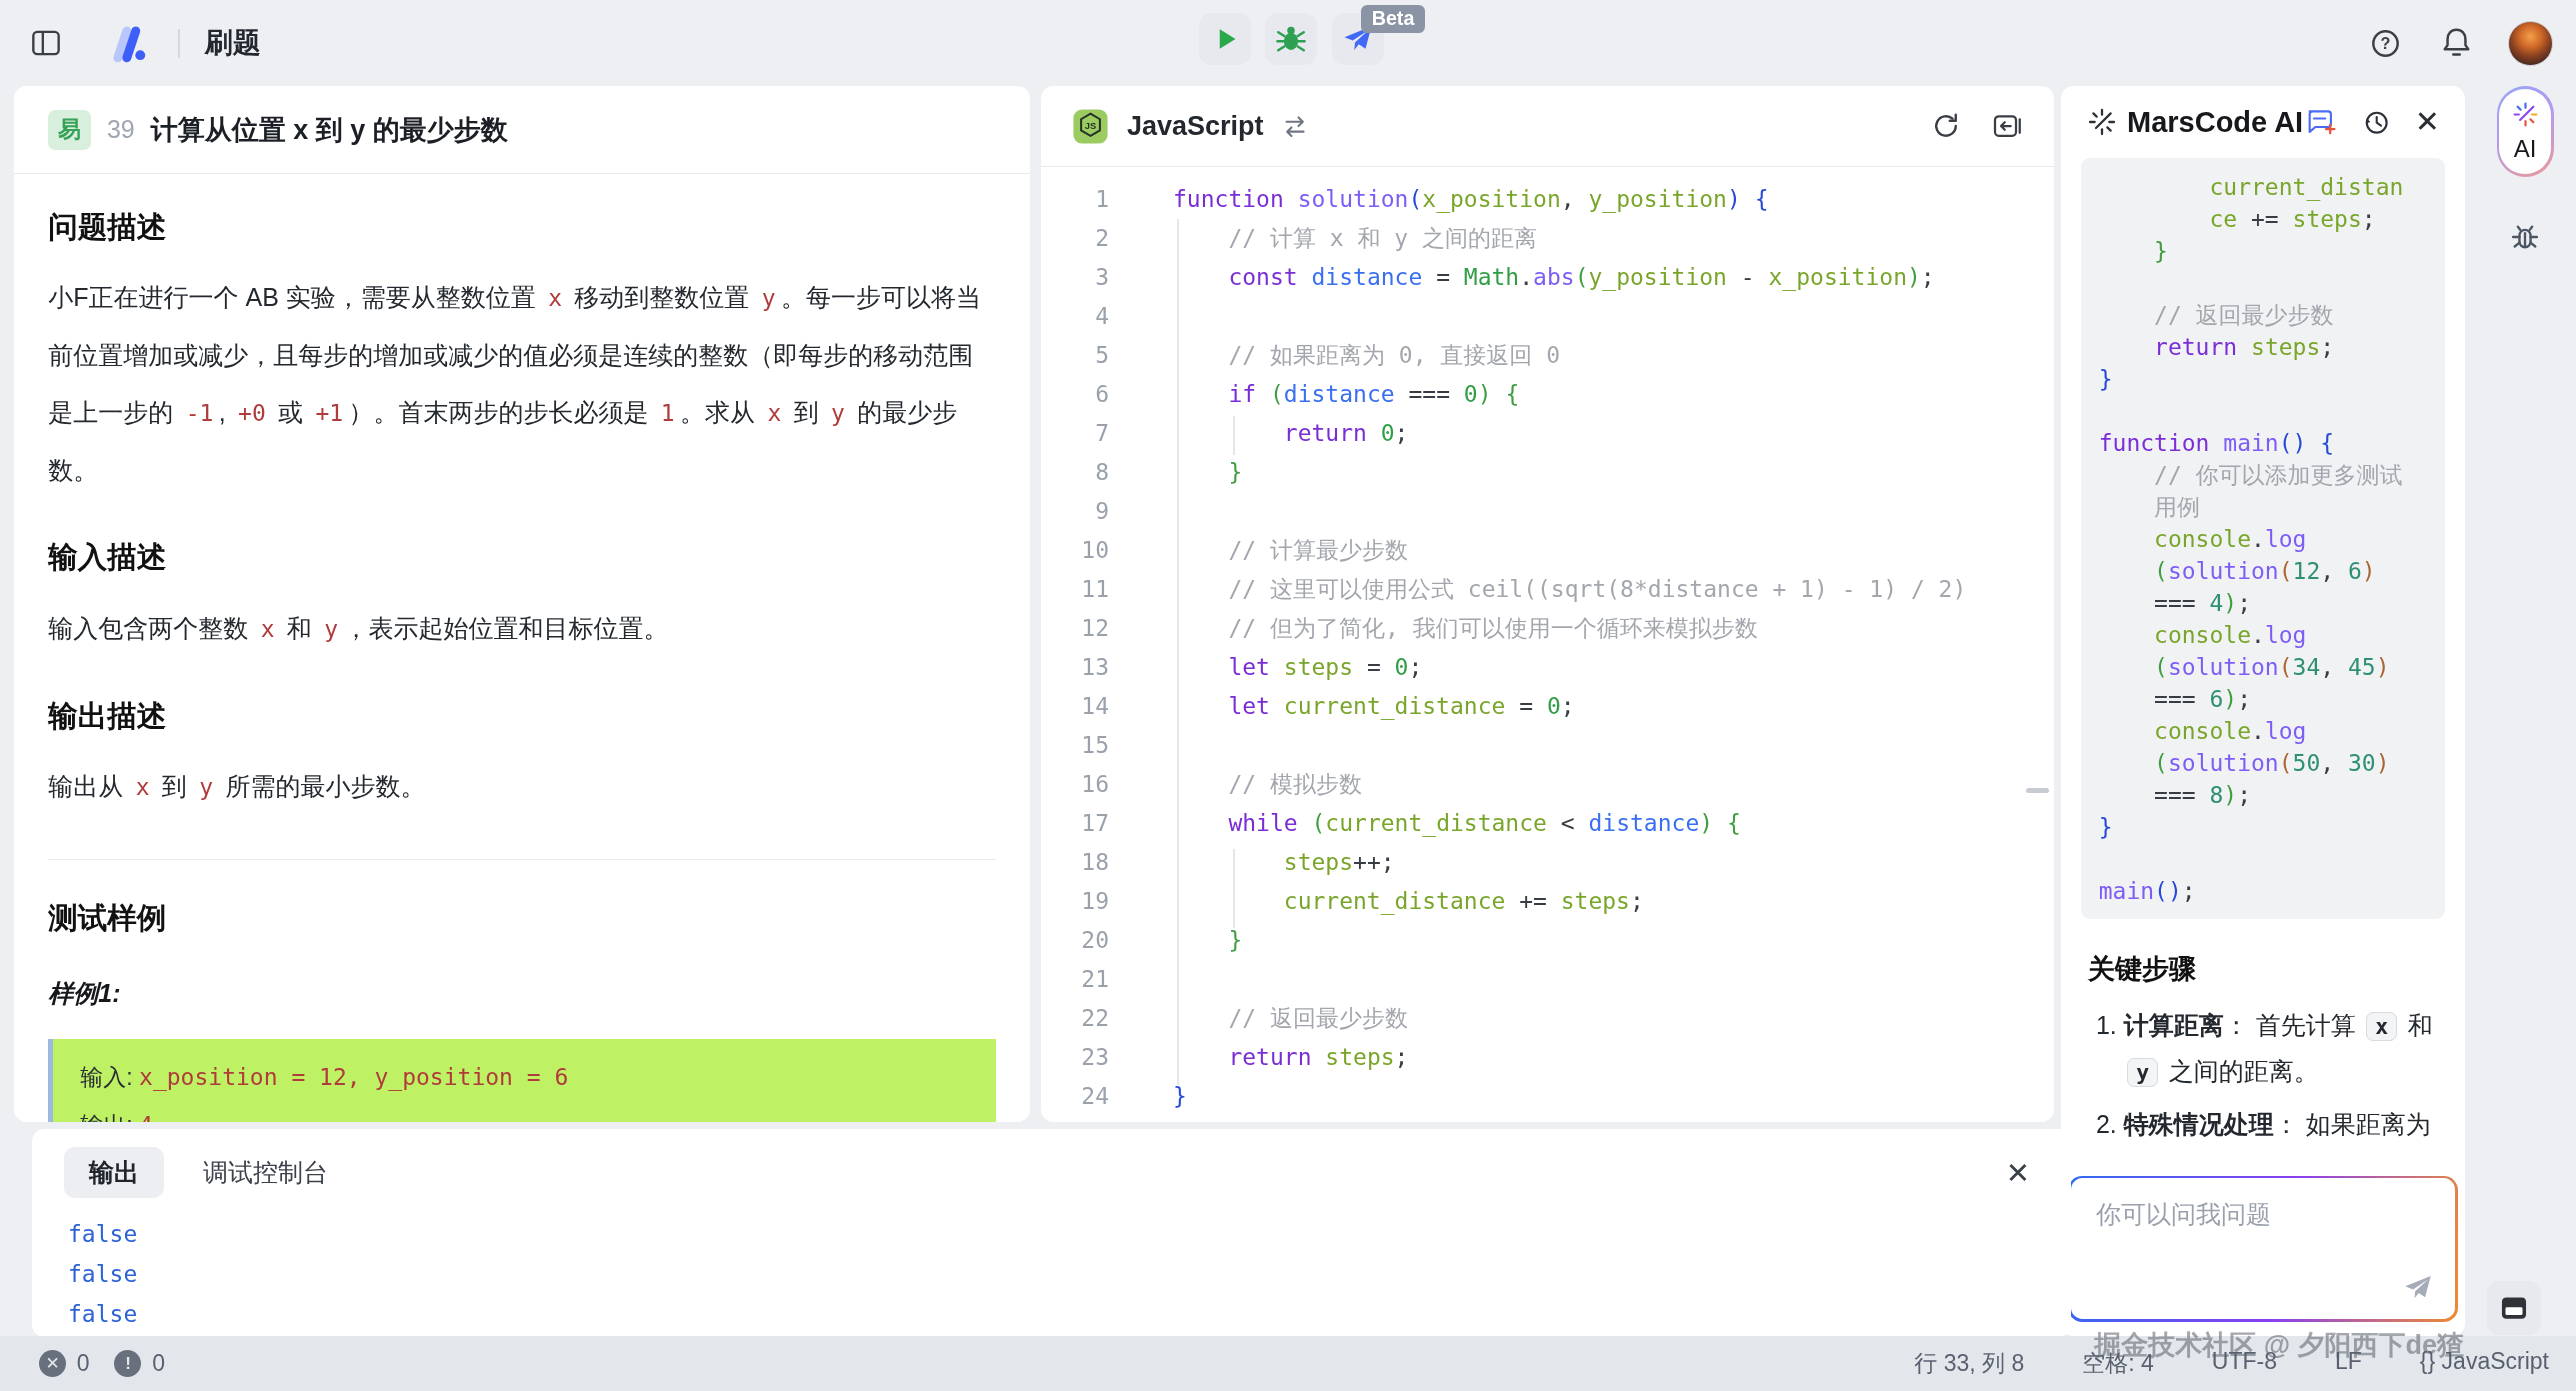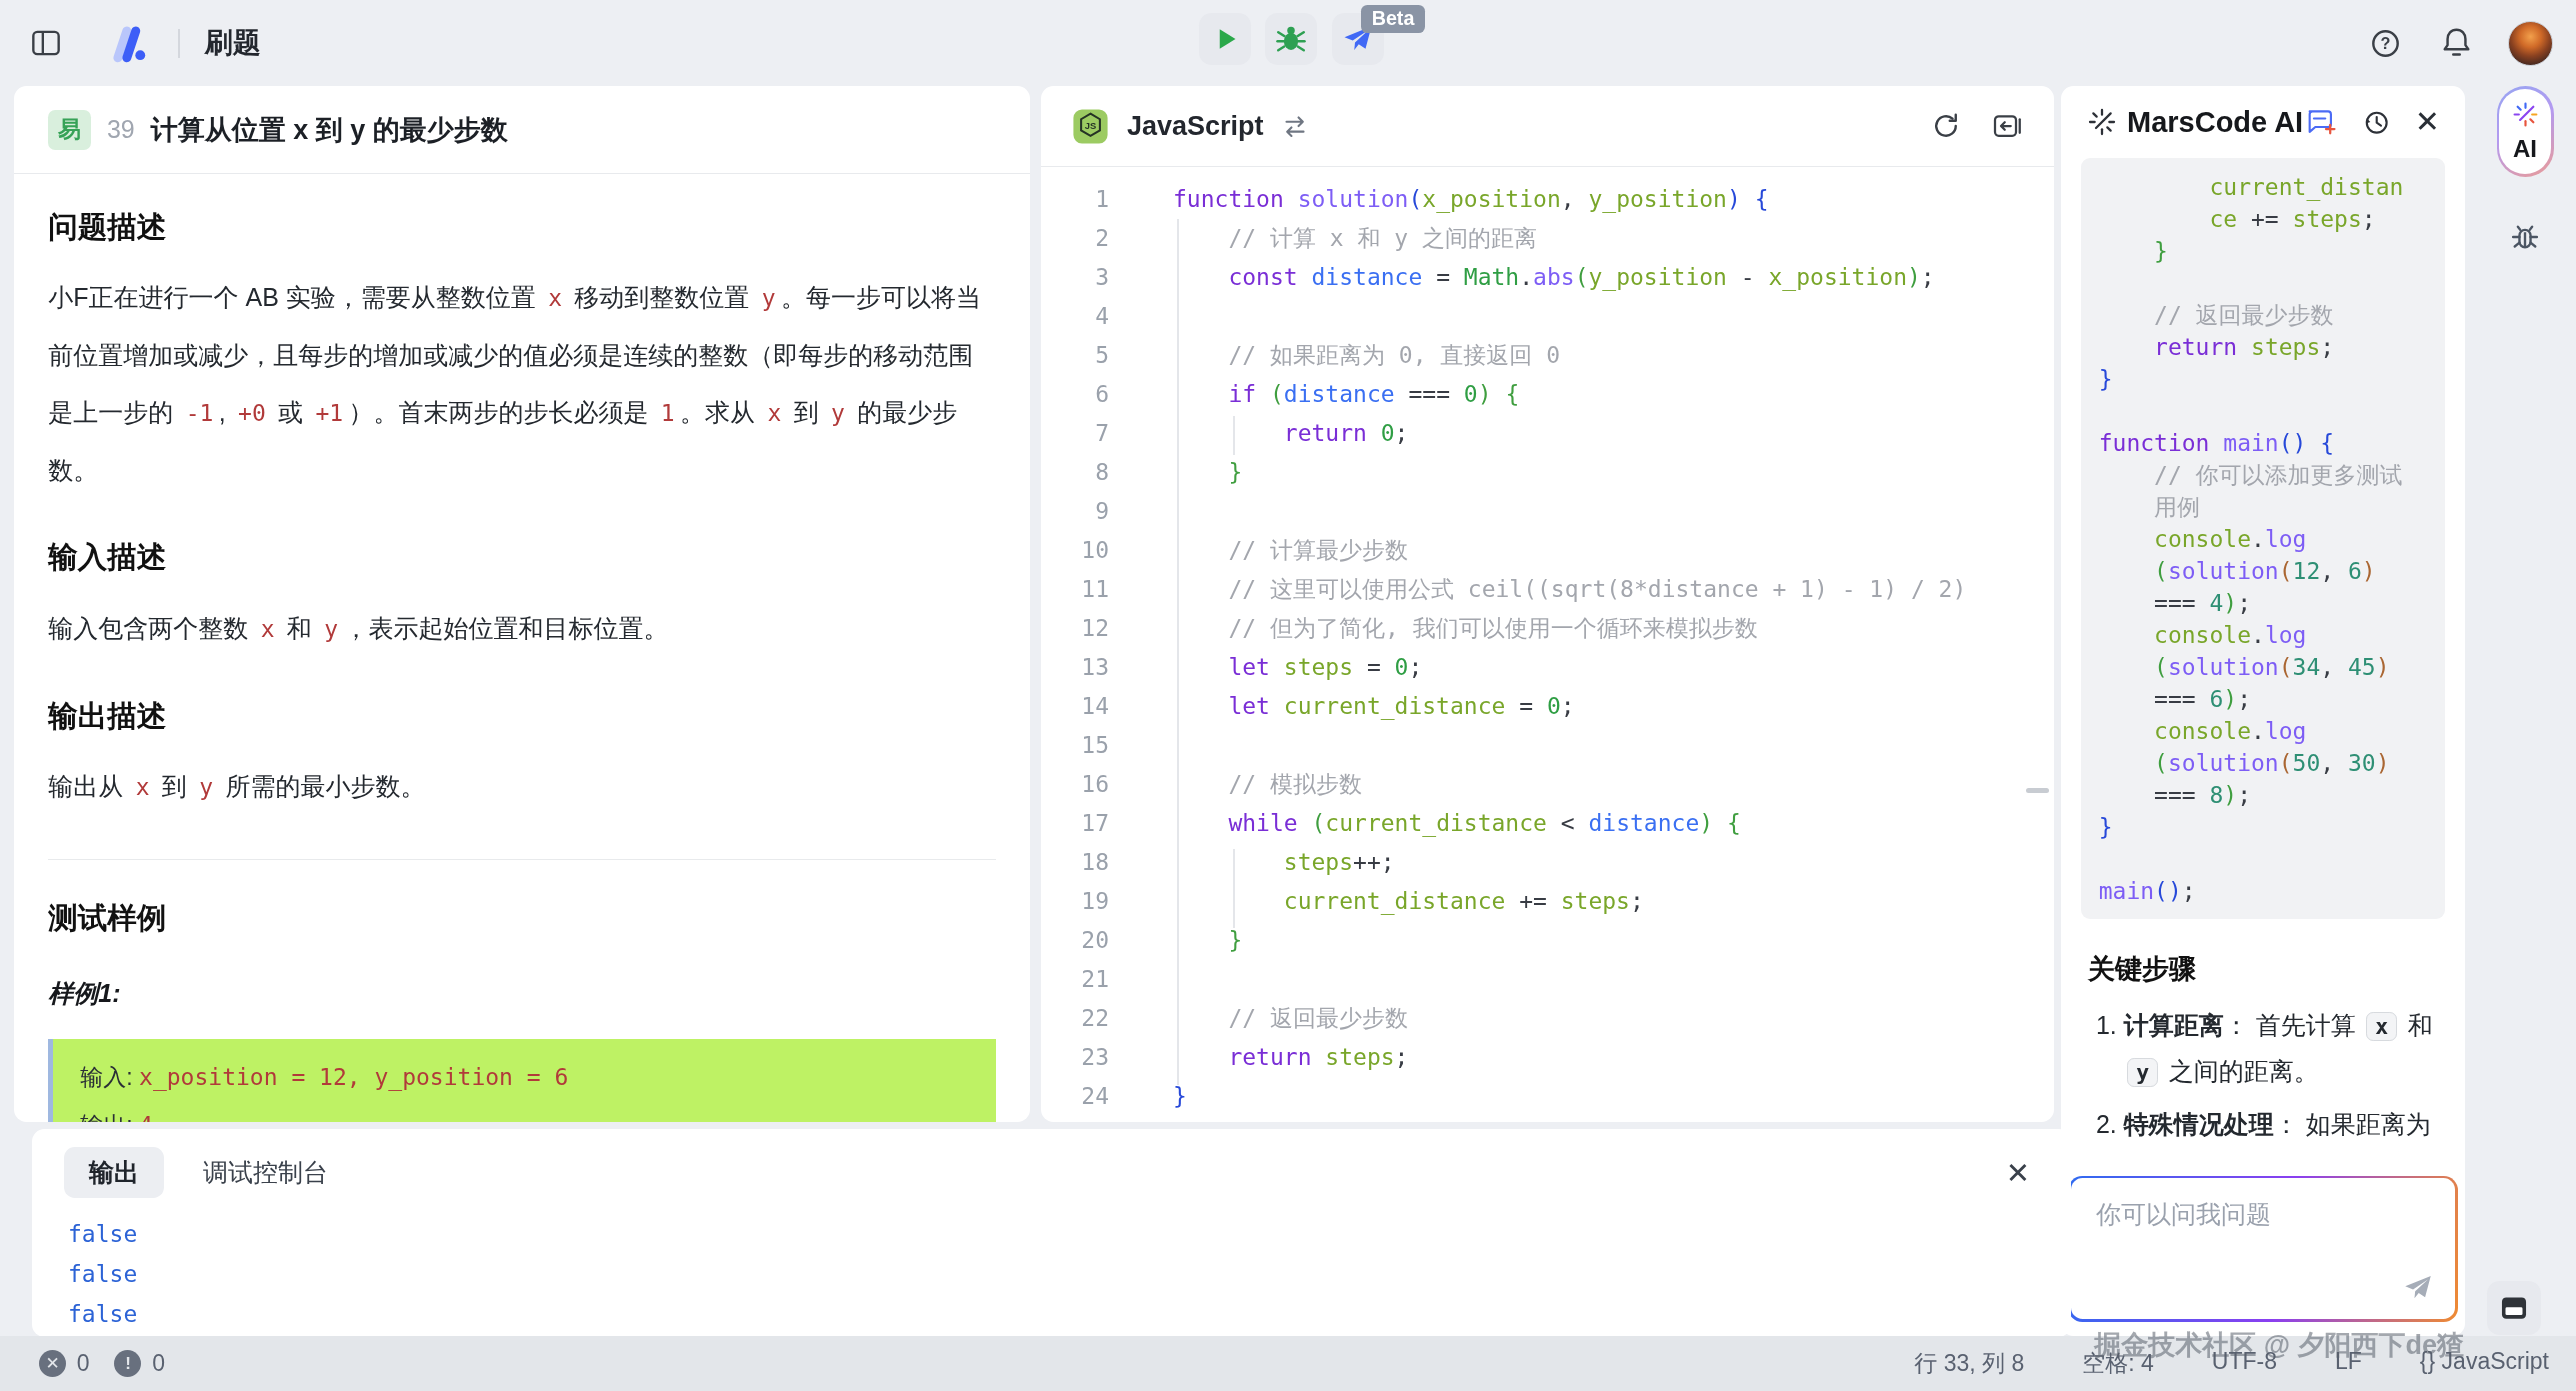--- a/index.html
+++ b/index.html
@@ -82,21 +82,21 @@
   .chat{margin:21.5px 7.2px 14.3px;background:linear-gradient(100deg,#2f6bf0,#8a3ff0 55%,#ef8b32);border-radius:14.3px;padding:2.7px;height:146px;flex:none}
   .chat-inner{background:#fff;border-radius:11.6px;height:100%;position:relative}
   .chat-inner textarea{width:100%;height:100%;border:0;outline:0;resize:none;background:transparent;padding:19.7px 25px;font-size:25px;color:#333;font-family:"Liberation Sans","DejaVu Sans",sans-serif}
   .chat-inner textarea::placeholder{color:#9aa1ad}
   #chat-send{position:absolute;right:19.7px;bottom:14.3px}
 
   
   #rail{left:2474px;top:86px;width:102px;height:1250px}
   .ai-pill{margin:0 auto;width:57px;height:91px;background:linear-gradient(150deg,#96a5f2 0%,#b49af0 45%,#eb9b94 100%);border-radius:30px;padding:2.7px}
   .ai-pill-inner{background:#fff;border-radius:28px;width:100%;height:100%;display:flex;flex-direction:column;align-items:center;justify-content:center;gap:5.4px}
-  .ai-pill-label{font-size:24px;font-weight:700;color:#16181c}
+  .ai-pill-label{font-size:24px;font-weight:400;color:#16181c}
   .rail-bug{display:block;margin:41px auto 0}
   .panel-btn{position:absolute;left:12.5px;top:1195px;width:54px;height:54px;background:#e7e9ee;border-radius:12.5px;display:flex;align-items:center;justify-content:center}
 
   
   #output-panel{left:32px;top:1129px;width:2039px;height:208px}
   .o-head{display:flex;align-items:center;padding:18px 32px 0}
   .tab-active{background:#eceef2;border-radius:10.7px;padding:9px 25px;font-size:25px;font-weight:600;color:#1f242b}
   .tab{margin-left:39px;font-size:25px;color:#3a414b}
   .o-close{margin-left:auto;font-size:29px;color:#3a414b;padding-right:9px;font-weight:700}
   .o-body{padding:16px 36px;font-family:"DejaVu Sans Mono",monospace;font-size:23px;color:#2c63d6}

